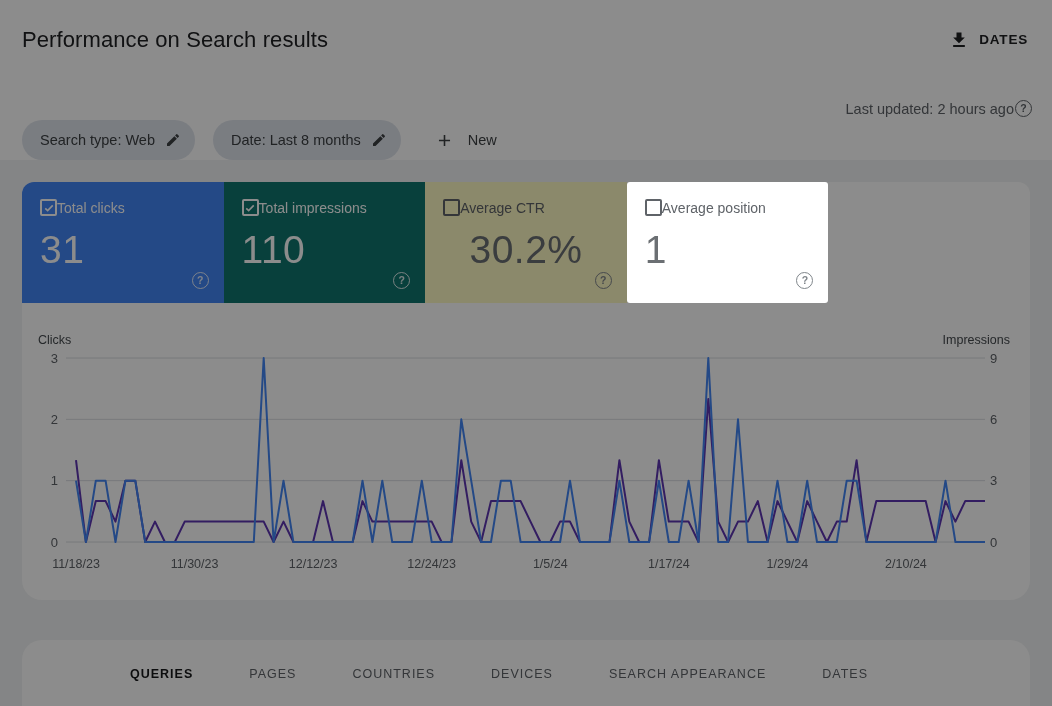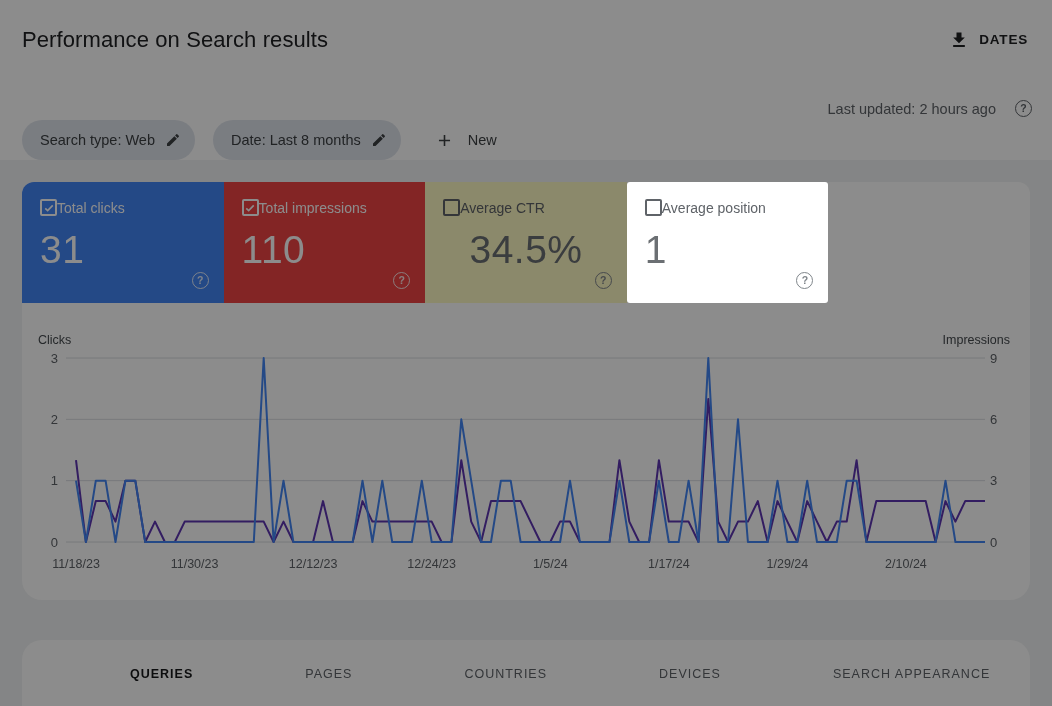--- a/index.html
+++ b/index.html
@@ -33,21 +33,21 @@
     padding:0 14px 0 18px; margin-right:18px;
     font-size:14.5px; color:#3c4043; cursor:pointer; border:none; font-family:inherit;
   }
   .chip svg { flex:0 0 auto; }
   .new-btn {
     height:40px; display:inline-flex; align-items:center; gap:14px;
     background:none; border:none; font-family:inherit; cursor:pointer;
     font-size:14.5px; font-weight:500; color:#3c4043; padding:0 10px; margin-left:6px;
   }
   .last-updated {
-    position:absolute; right:20px; top:30px; display:flex; align-items:center; gap:19px;
+    position:absolute; right:20px; top:30px; display:flex; align-items:center; gap:1px;
     font-size:14.5px; color:#5f6368;
   }
   .help-ic {
     width:17px; height:17px; border:1.4px solid currentColor; border-radius:50%;
     display:inline-flex; align-items:center; justify-content:center;
     font-size:10.5px; font-weight:700; line-height:1; flex:0 0 auto;
   }
   
   .panel {
     position:absolute; left:22px; top:182px; width:1008px; height:418px;
@@ -58,34 +58,34 @@
     width:201.6px; height:121px; position:relative; padding:17px 18px; cursor:pointer;
   }
   .tile .cb-row { display:flex; align-items:center; font-size:14px; }
   .tile .val { font-size:39px; font-weight:400; margin-top:12px; letter-spacing:.5px; }
   .tile .help-ic { position:absolute; right:15px; bottom:14px; }
   .cbx {
     width:17px; height:17px; border:2px solid currentColor; border-radius:2px;
     display:inline-flex; align-items:center; justify-content:center; flex:0 0 auto;
   }
   .tile-clicks { background:#4285f4; color:#fff; border-top-left-radius:12px; }
-  .tile-impr   { background:#ef4444; color:#fff; }
+  .tile-impr   { background:#0f766e; color:#fff; }
   .tile-plain  { background:#fef9c3; color:#5f6368;text-align:center; }
   .tile-plain .val { color:#6b6f73; }
   .tile-spot   { background:#fff; color:#5f6368; position:relative; z-index:11; border-radius:3px; }
   .tile-spot .val { color:#6b6f73; }
   .tile .help-ic { color:rgba(255,255,255,.85); }
   .tile-plain .help-ic, .tile-spot .help-ic { color:#80868b; }
   .chart-svg { position:absolute; left:0; top:0; width:1008px; height:418px; pointer-events:none; }
   
   .bottom-panel {
     position:absolute; left:22px; top:640px; width:1008px; height:80px;
     background:#fff; border-radius:20px 20px 0 0;
   }
-  .tabs { display:flex; gap:112px; padding:27px 0 0 108px; }
+  .tabs { display:flex; gap:56px; padding:27px 0 0 108px; }
   .tab {
     background:none; border:none; font-family:inherit; cursor:pointer;
     font-size:12.5px; font-weight:500; letter-spacing:1px; color:#5f6368; white-space:nowrap;
   }
   .tab.active { color:#17181a; font-weight:700; }
   
   .scrim {
     position:absolute; inset:0; background:rgba(0,0,0,0.45); z-index:10;
   }
 </style>
@@ -162,21 +162,21 @@
       </div>
       <div class="val">110</div>
       <span class="help-ic">?</span>
     </div>
 
     <div class="tile tile-plain">
       <div class="cb-row">
         <span class="cbx"></span>
         <span>Average CTR</span>
       </div>
-      <div class="val">34.5%</div>
+      <div class="val">30.2%</div>
       <span class="help-ic">?</span>
     </div>
 
     <div class="tile tile-spot">
       <div class="cb-row">
         <span class="cbx"></span>
         <span>Average position</span>
       </div>
       <div class="val">1</div>
       <span class="help-ic">?</span>

